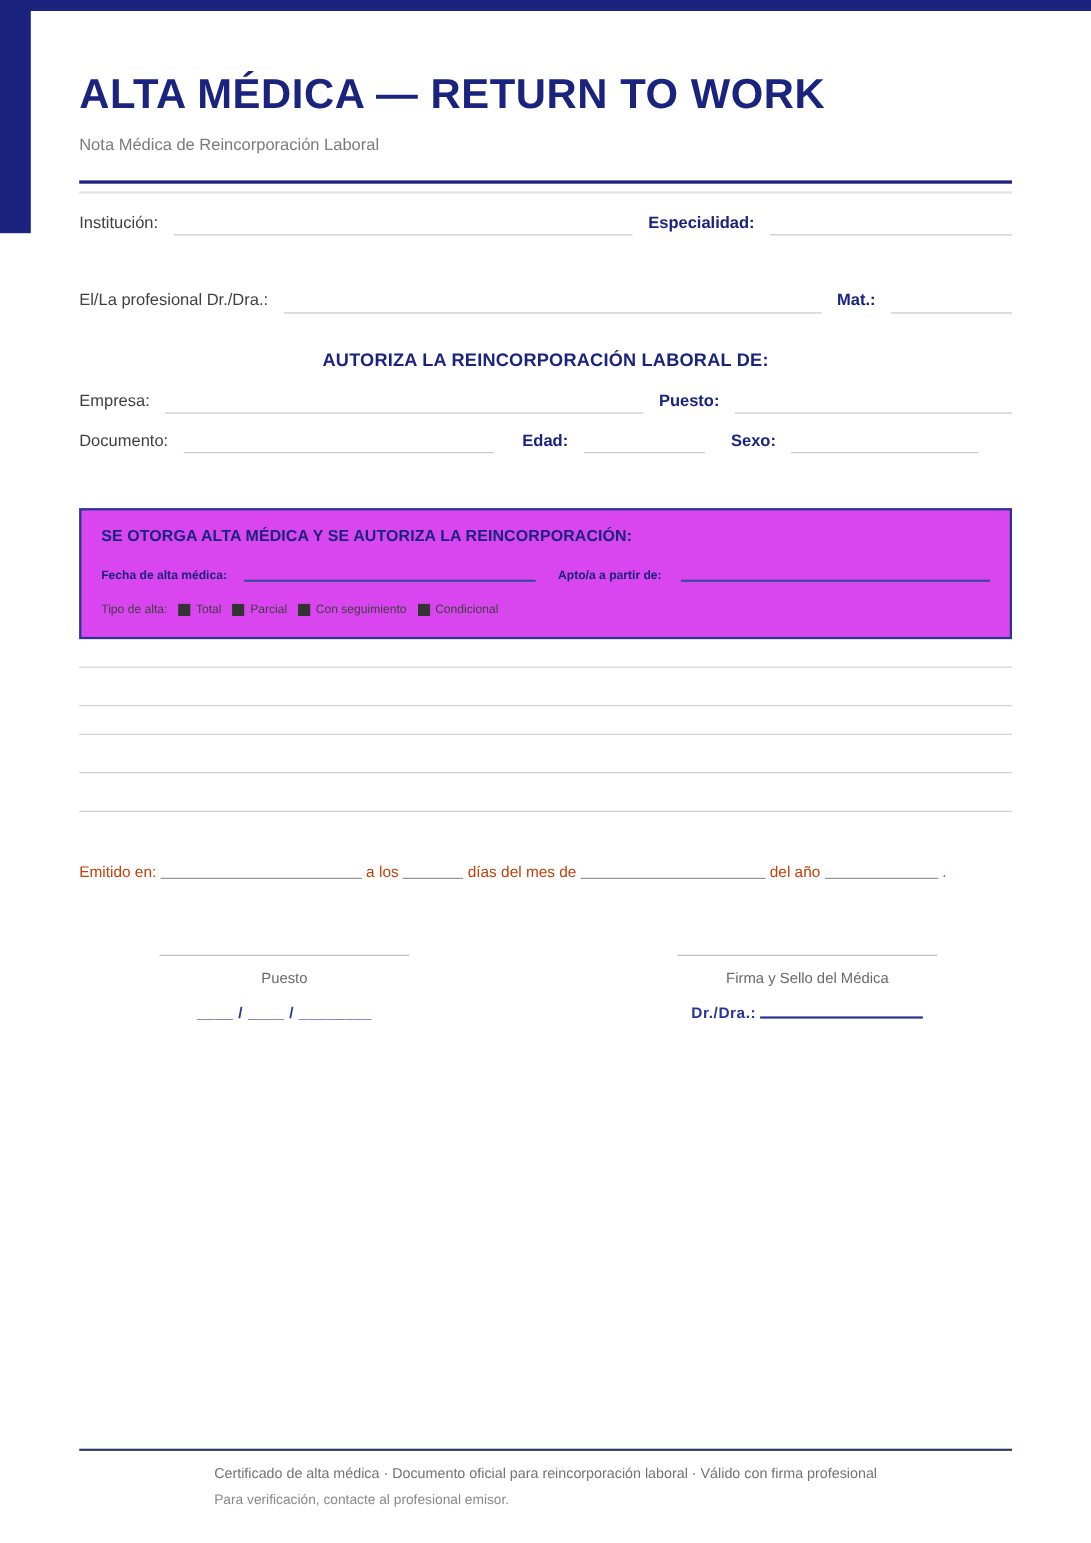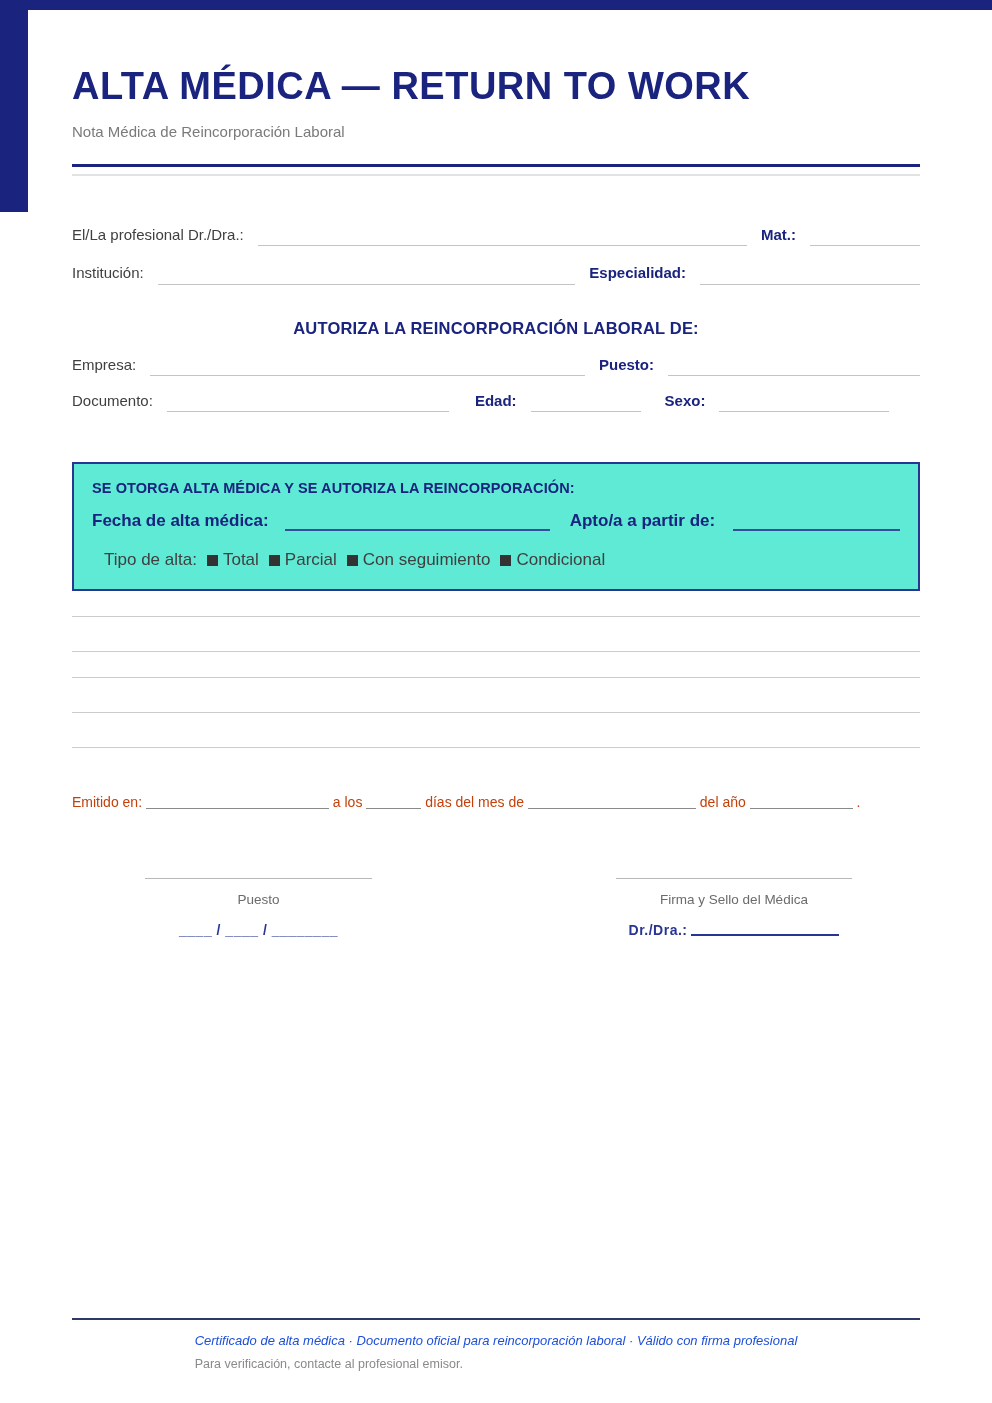--- a/index.html
+++ b/index.html
@@ -62,37 +62,37 @@
   .auth-heading {
     margin-top: 34px; text-align: center;
     font-size: 16.5px; font-weight: 700; color: #1a237e;
     letter-spacing: 0.2px;
   }
 
   
   .discharge-box {
     margin-top: 50px;
     border: 2px solid #283593;
-    background: #5eead4;
+    background: #d946ef;
     padding: 16px 18px 19px 18px;
   }
   .discharge-box .box-heading {
     font-size: 14.5px; font-weight: 700; color: #1a237e; letter-spacing: 0.1px;
   }
-  .box-row { display: flex; align-items: flex-end; margin-top: 15px; font-size: 17px; }
+  .box-row { display: flex; align-items: flex-end; margin-top: 15px; font-size: 11px; }
   .box-row .lbl-navy { font-weight: 700; color: #1a237e; white-space: nowrap; }
   .nline {
     border-bottom: 2px solid #3b4a9f; height: 18px;
   }
   .nline.w265 { flex: 0 0 265px; margin-left: 16px; }
   .nline.grow { flex: 1 1 auto; margin-left: 18px; }
   .apto-lbl { margin-left: 20px; }
   .tipo-row {
-    margin-top: 19px; font-size: 17px; color: #3f3f3f;
-    display: flex; align-items: center; flex-wrap: nowrap; margin-left: 12px;
+    margin-top: 19px; font-size: 11px; color: #3f3f3f;
+    display: flex; align-items: center; flex-wrap: nowrap;
   }
   .chk {
     display: inline-block; width: 11px; height: 11px;
     background: #333333; margin: 0 5px 0 10px; flex: 0 0 auto;
   }
   .chk-label { white-space: nowrap; }
 
   
   .section-heading {
     font-size: 15px; font-weight: 700; color: #1a237e; letter-spacing: 0.2px;
@@ -131,51 +131,51 @@
   }
 
   
   .footer {
     position: absolute; left: 72px; right: 72px; bottom: 0;
     padding-bottom: 31px;
   }
   .footer-divider { border-top: 2px solid #2e3a66; }
   .footer-inner { text-align: center; }
   .footer-block { display: inline-block; text-align: left; margin-top: 13px; }
-  .footer-line1 { font-style: italic; font-size: 13px; color: #1d4ed8; }
+  .footer-line1 { font-size: 13px; color: #737373; }
   .footer-line2 { margin-top: 9px; font-size: 12.5px; color: #8a8a8a; }
 </style>
 </head>
 <body>
 
 <div class="page">
   <div class="top-accent"></div>
   <div class="left-accent"></div>
 
   <div class="content">
 
     <div class="header">
       <div class="title">ALTA MÉDICA — RETURN TO WORK</div>
       <div class="subtitle">Nota Médica de Reincorporación Laboral</div>
       <div class="rule-thick"></div>
       <div class="rule-thin"></div>
     </div>
 
+    <div class="frow row-institution">
+      <span class="lbl">Institución:</span>
+      <span class="fline gap-l"></span>
+      <span class="lbl-navy gap-l">Especialidad:</span>
+      <span class="fline fixed gap-l" style="width:220px"></span>
+    </div>
+
     <div class="frow row-professional">
       <span class="lbl">El/La profesional Dr./Dra.:</span>
       <span class="fline gap-l"></span>
       <span class="lbl-navy gap-l">Mat.:</span>
       <span class="fline fixed gap-l" style="width:110px"></span>
-    </div>
-
-    <div class="frow row-institution">
-      <span class="lbl">Institución:</span>
-      <span class="fline gap-l"></span>
-      <span class="lbl-navy gap-l">Especialidad:</span>
-      <span class="fline fixed gap-l" style="width:220px"></span>
     </div>
 
     <div class="auth-heading">AUTORIZA LA REINCORPORACIÓN LABORAL DE:</div>
 
 
     <div class="frow row-company">
       <span class="lbl">Empresa:</span>
       <span class="fline gap-l"></span>
       <span class="lbl-navy gap-l">Puesto:</span>
       <span class="fline fixed gap-l" style="width:252px"></span>

